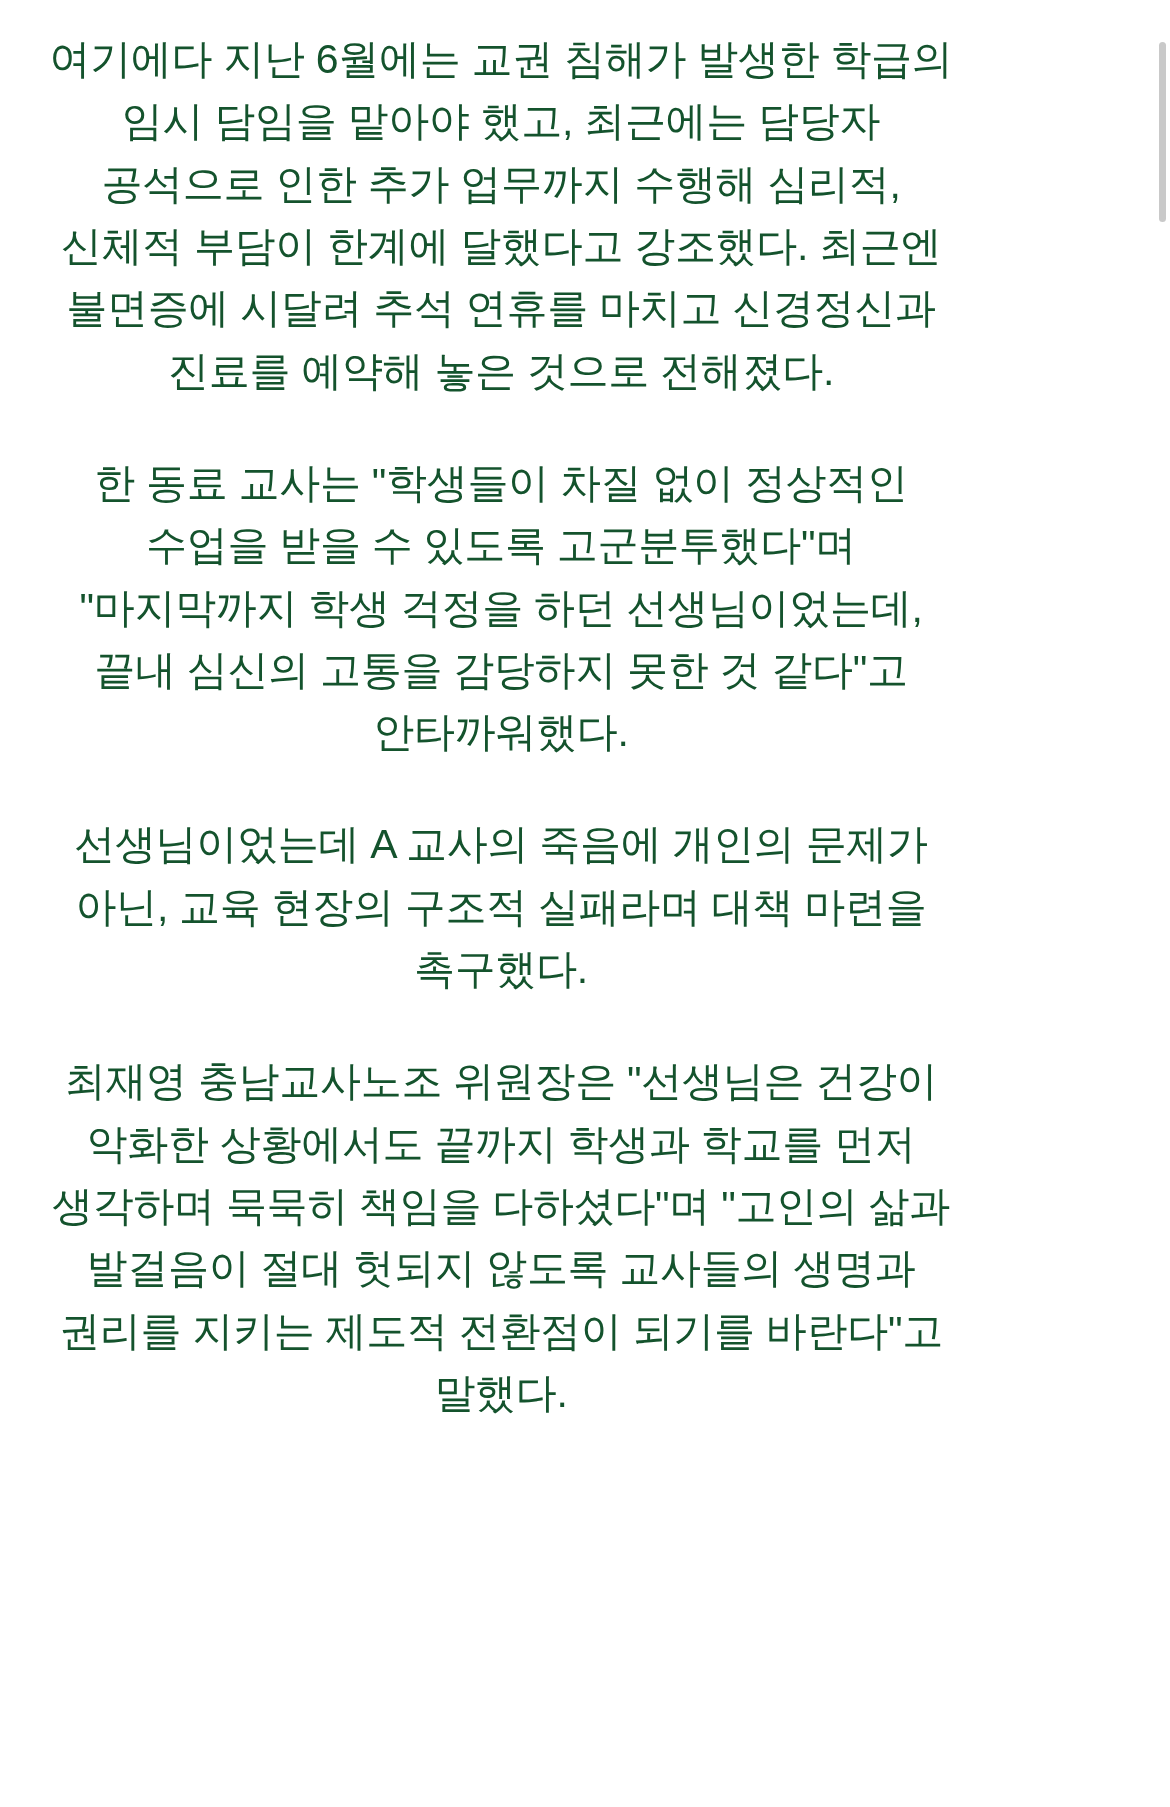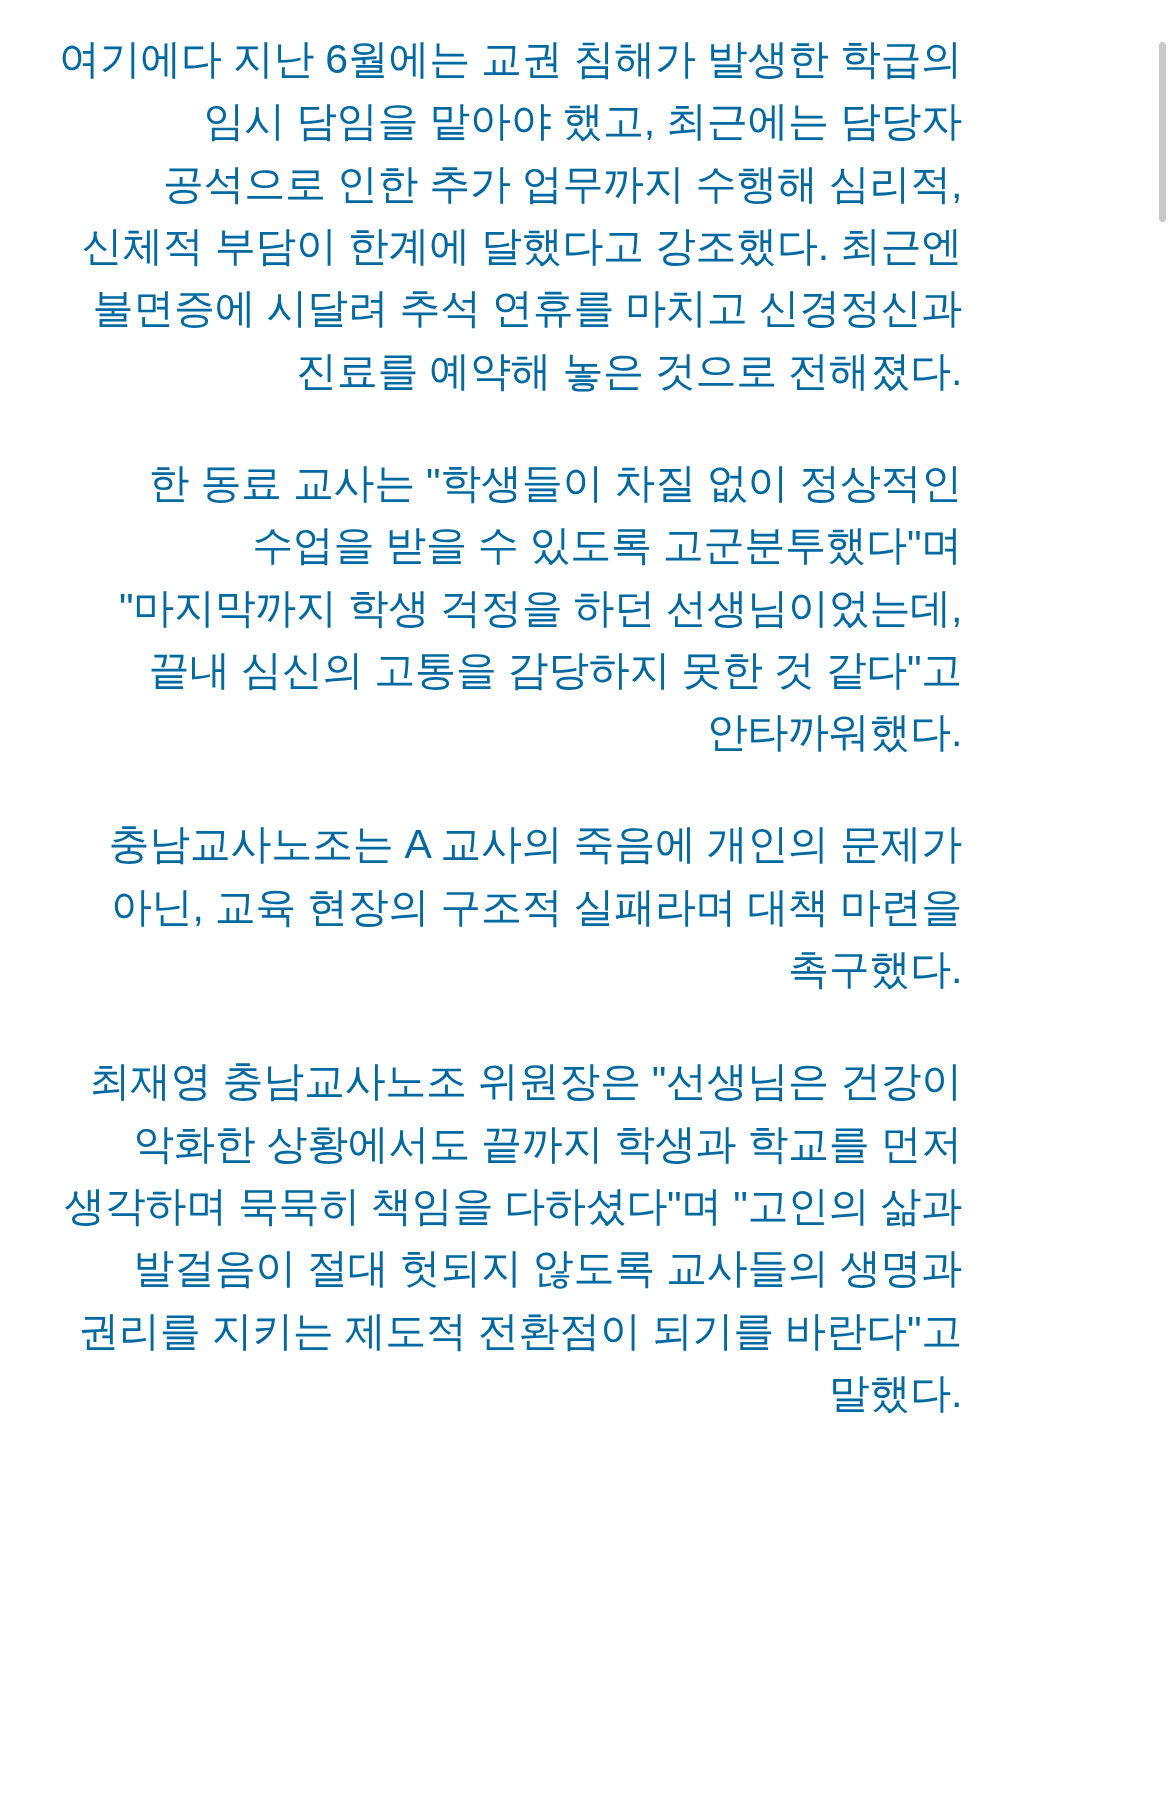--- a/index.html
+++ b/index.html
@@ -18,24 +18,24 @@
   }
   .article-body {
     padding: 28px 48px 0 40px;
     box-sizing: border-box;
     width: 1010px;
   }
   .paragraph {
     font-size: 41px;
     line-height: 1.52;
     letter-spacing: -0.3px;
-    color: #0369a1;
+    color: #14532d;
     margin: 0 0 50px 0;
     word-break: keep-all;
-    text-align: right;
+    text-align: center;
     font-weight: 400;
   }
   .paragraph:last-child {
     margin-bottom: 0;
   }
   
   .scrollbar-track {
     position: absolute;
     top: 0;
     right: 0;
@@ -52,19 +52,19 @@
     border-radius: 4px;
     background: #c9c9c9;
   }
 </style>
 </head>
 <body>
 
 <div class="article-body">
   <p class="paragraph">여기에다 지난 6월에는 교권 침해가 발생한 학급의 임시 담임을 맡아야 했고, 최근에는 담당자 공석으로 인한 추가 업무까지 수행해 심리적, 신체적 부담이 한계에 달했다고 강조했다. 최근엔 불면증에 시달려 추석 연휴를 마치고 신경정신과 진료를 예약해 놓은 것으로 전해졌다.</p>
   <p class="paragraph">한 동료 교사는 "학생들이 차질 없이 정상적인 수업을 받을 수 있도록 고군분투했다"며 "마지막까지 학생 걱정을 하던 선생님이었는데, 끝내 심신의 고통을 감당하지 못한 것 같다"고 안타까워했다.</p>
-  <p class="paragraph">충남교사노조는 A 교사의 죽음에 개인의 문제가 아닌, 교육 현장의 구조적 실패라며 대책 마련을 촉구했다.</p>
+  <p class="paragraph">선생님이었는데 A 교사의 죽음에 개인의 문제가 아닌, 교육 현장의 구조적 실패라며 대책 마련을 촉구했다.</p>
   <p class="paragraph">최재영 충남교사노조 위원장은 "선생님은 건강이 악화한 상황에서도 끝까지 학생과 학교를 먼저 생각하며 묵묵히 책임을 다하셨다"며 "고인의 삶과 발걸음이 절대 헛되지 않도록 교사들의 생명과 권리를 지키는 제도적 전환점이 되기를 바란다"고 말했다.</p>
 </div>
 
 <div class="scrollbar-track">
   <div class="scrollbar-thumb"></div>
 </div>
 
 </body></html>

